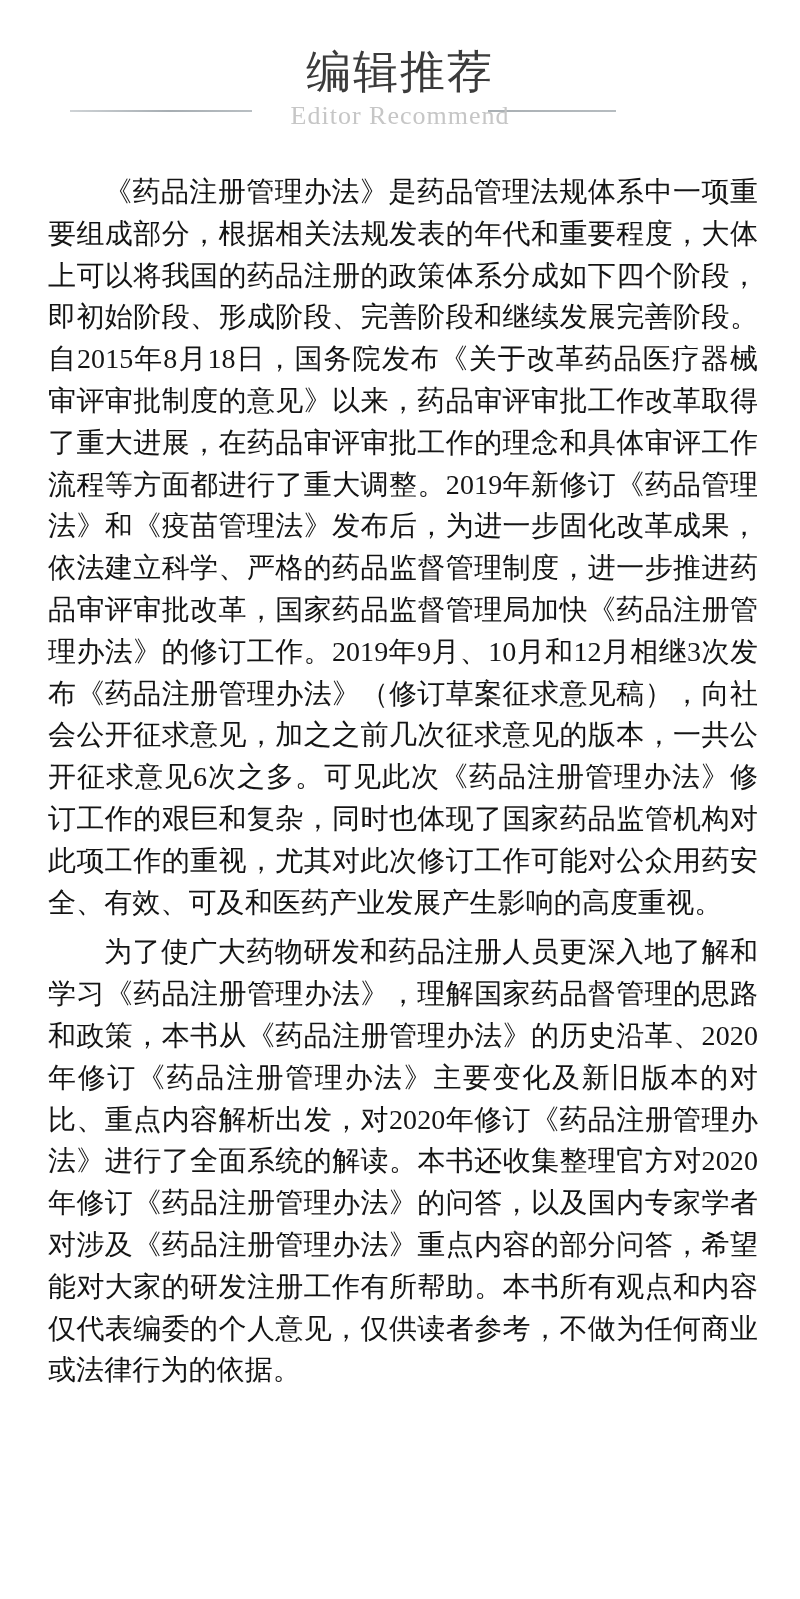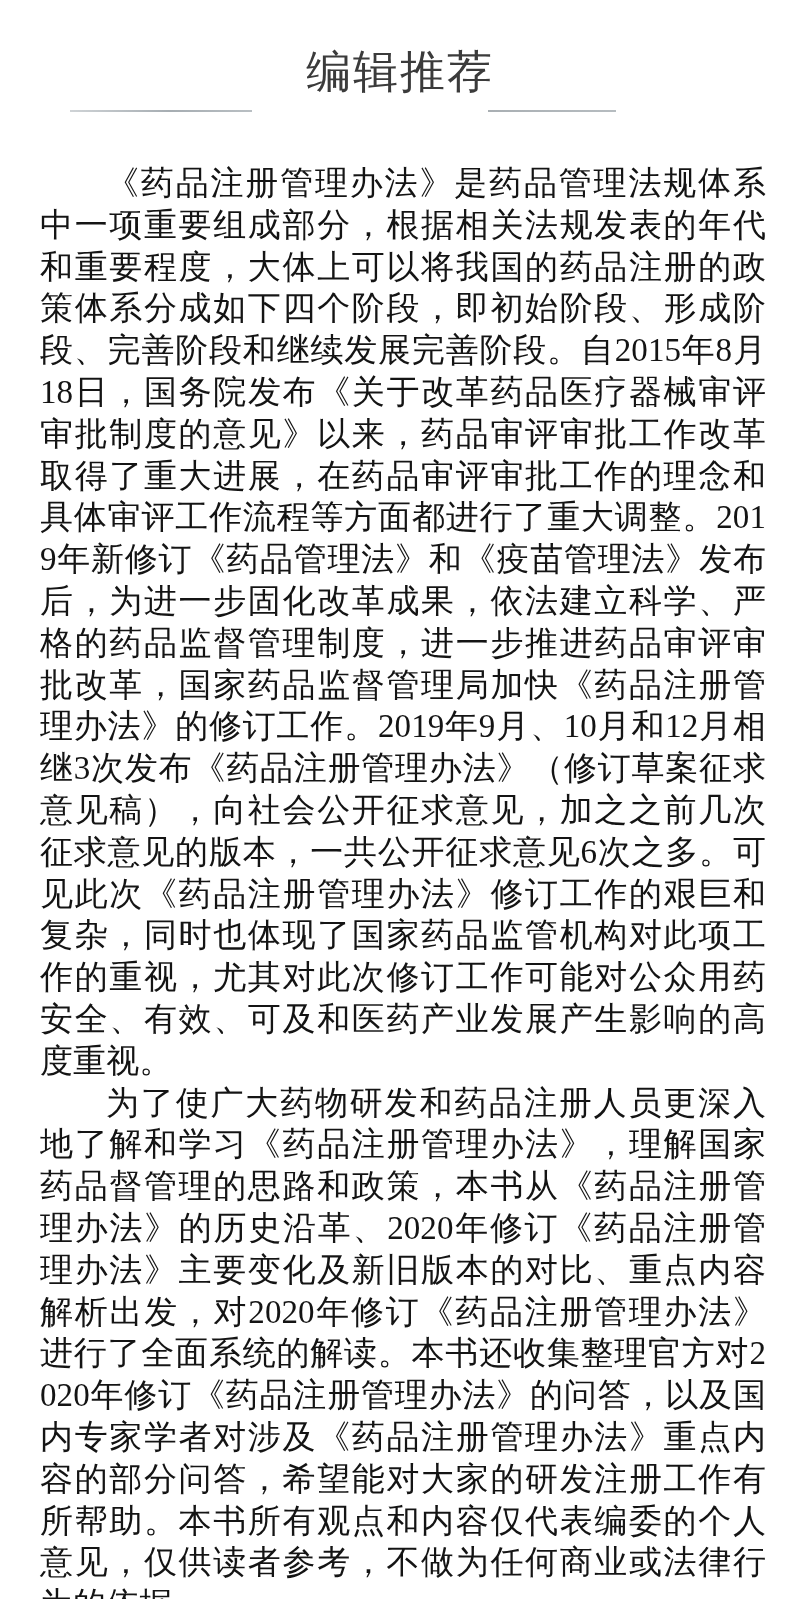--- a/index.html
+++ b/index.html
@@ -68,40 +68,41 @@
   }
 
   
   .content {
     position: absolute;
     left: 40px;
     top: 163px;
     width: 726px;
   }
   .para {
-    margin: 0;
+    margin: 8px;
     text-align: justify;
     text-align-last: left;
     text-justify: inter-ideograph;
-    font-size: 33px;
+    font-size: 28px;
     line-height: 41.8px;
     letter-spacing: 0.1px;
     text-indent: 2em;
     color: #141414;
     word-break: break-all;
   }
   .para + .para {
     margin-top: 0;
   }
 </style>
 </head>
 <body>
 
 <div class="header">
   <div class="rule rule-left"></div>
   <div class="rule rule-right"></div>
   <div class="header-title">编辑推荐</div>
+  <div class="header-subtitle">Editor Recommend</div>
 </div>
 
 <div class="content">
   <p class="para">《药品注册管理办法》是药品管理法规体系中一项重要组成部分，根据相关法规发表的年代和重要程度，大体上可以将我国的药品注册的政策体系分成如下四个阶段，即初始阶段、形成阶段、完善阶段和继续发展完善阶段。自2015年8月18日，国务院发布《关于改革药品医疗器械审评审批制度的意见》以来，药品审评审批工作改革取得了重大进展，在药品审评审批工作的理念和具体审评工作流程等方面都进行了重大调整。2019年新修订《药品管理法》和《疫苗管理法》发布后，为进一步固化改革成果，依法建立科学、严格的药品监督管理制度，进一步推进药品审评审批改革，国家药品监督管理局加快《药品注册管理办法》的修订工作。2019年9月、10月和12月相继3次发布《药品注册管理办法》（修订草案征求意见稿），向社会公开征求意见，加之之前几次征求意见的版本，一共公开征求意见6次之多。可见此次《药品注册管理办法》修订工作的艰巨和复杂，同时也体现了国家药品监管机构对此项工作的重视，尤其对此次修订工作可能对公众用药安全、有效、可及和医药产业发展产生影响的高度重视。</p>
   <p class="para">为了使广大药物研发和药品注册人员更深入地了解和学习《药品注册管理办法》，理解国家药品督管理的思路和政策，本书从《药品注册管理办法》的历史沿革、2020年修订《药品注册管理办法》主要变化及新旧版本的对比、重点内容解析出发，对2020年修订《药品注册管理办法》进行了全面系统的解读。本书还收集整理官方对2020年修订《药品注册管理办法》的问答，以及国内专家学者对涉及《药品注册管理办法》重点内容的部分问答，希望能对大家的研发注册工作有所帮助。本书所有观点和内容仅代表编委的个人意见，仅供读者参考，不做为任何商业或法律行为的依据。</p>
 </div>
 
 </body></html>

